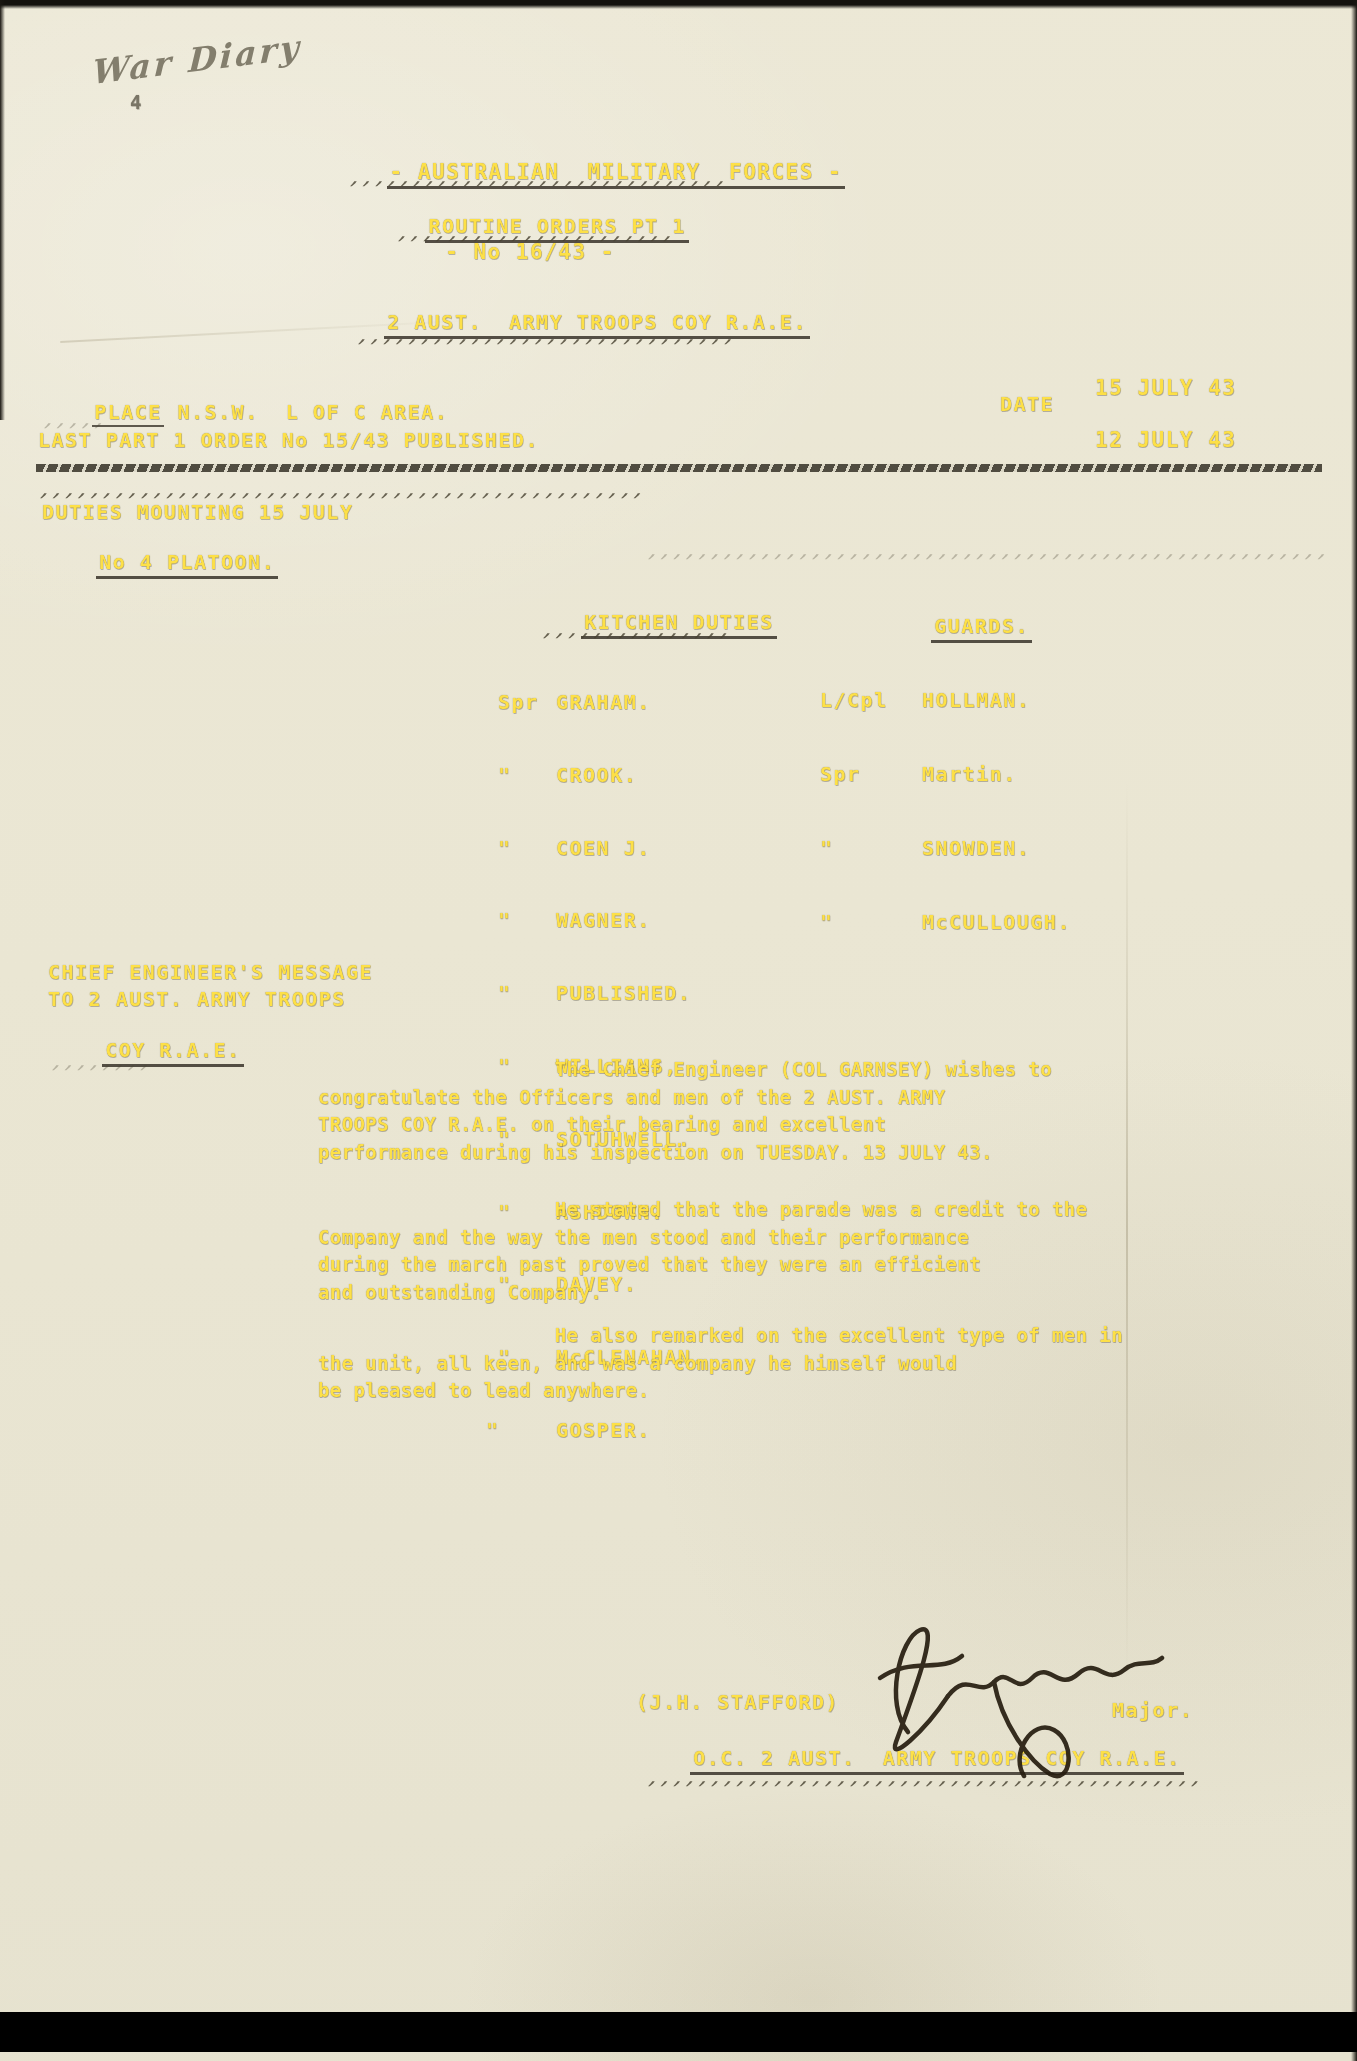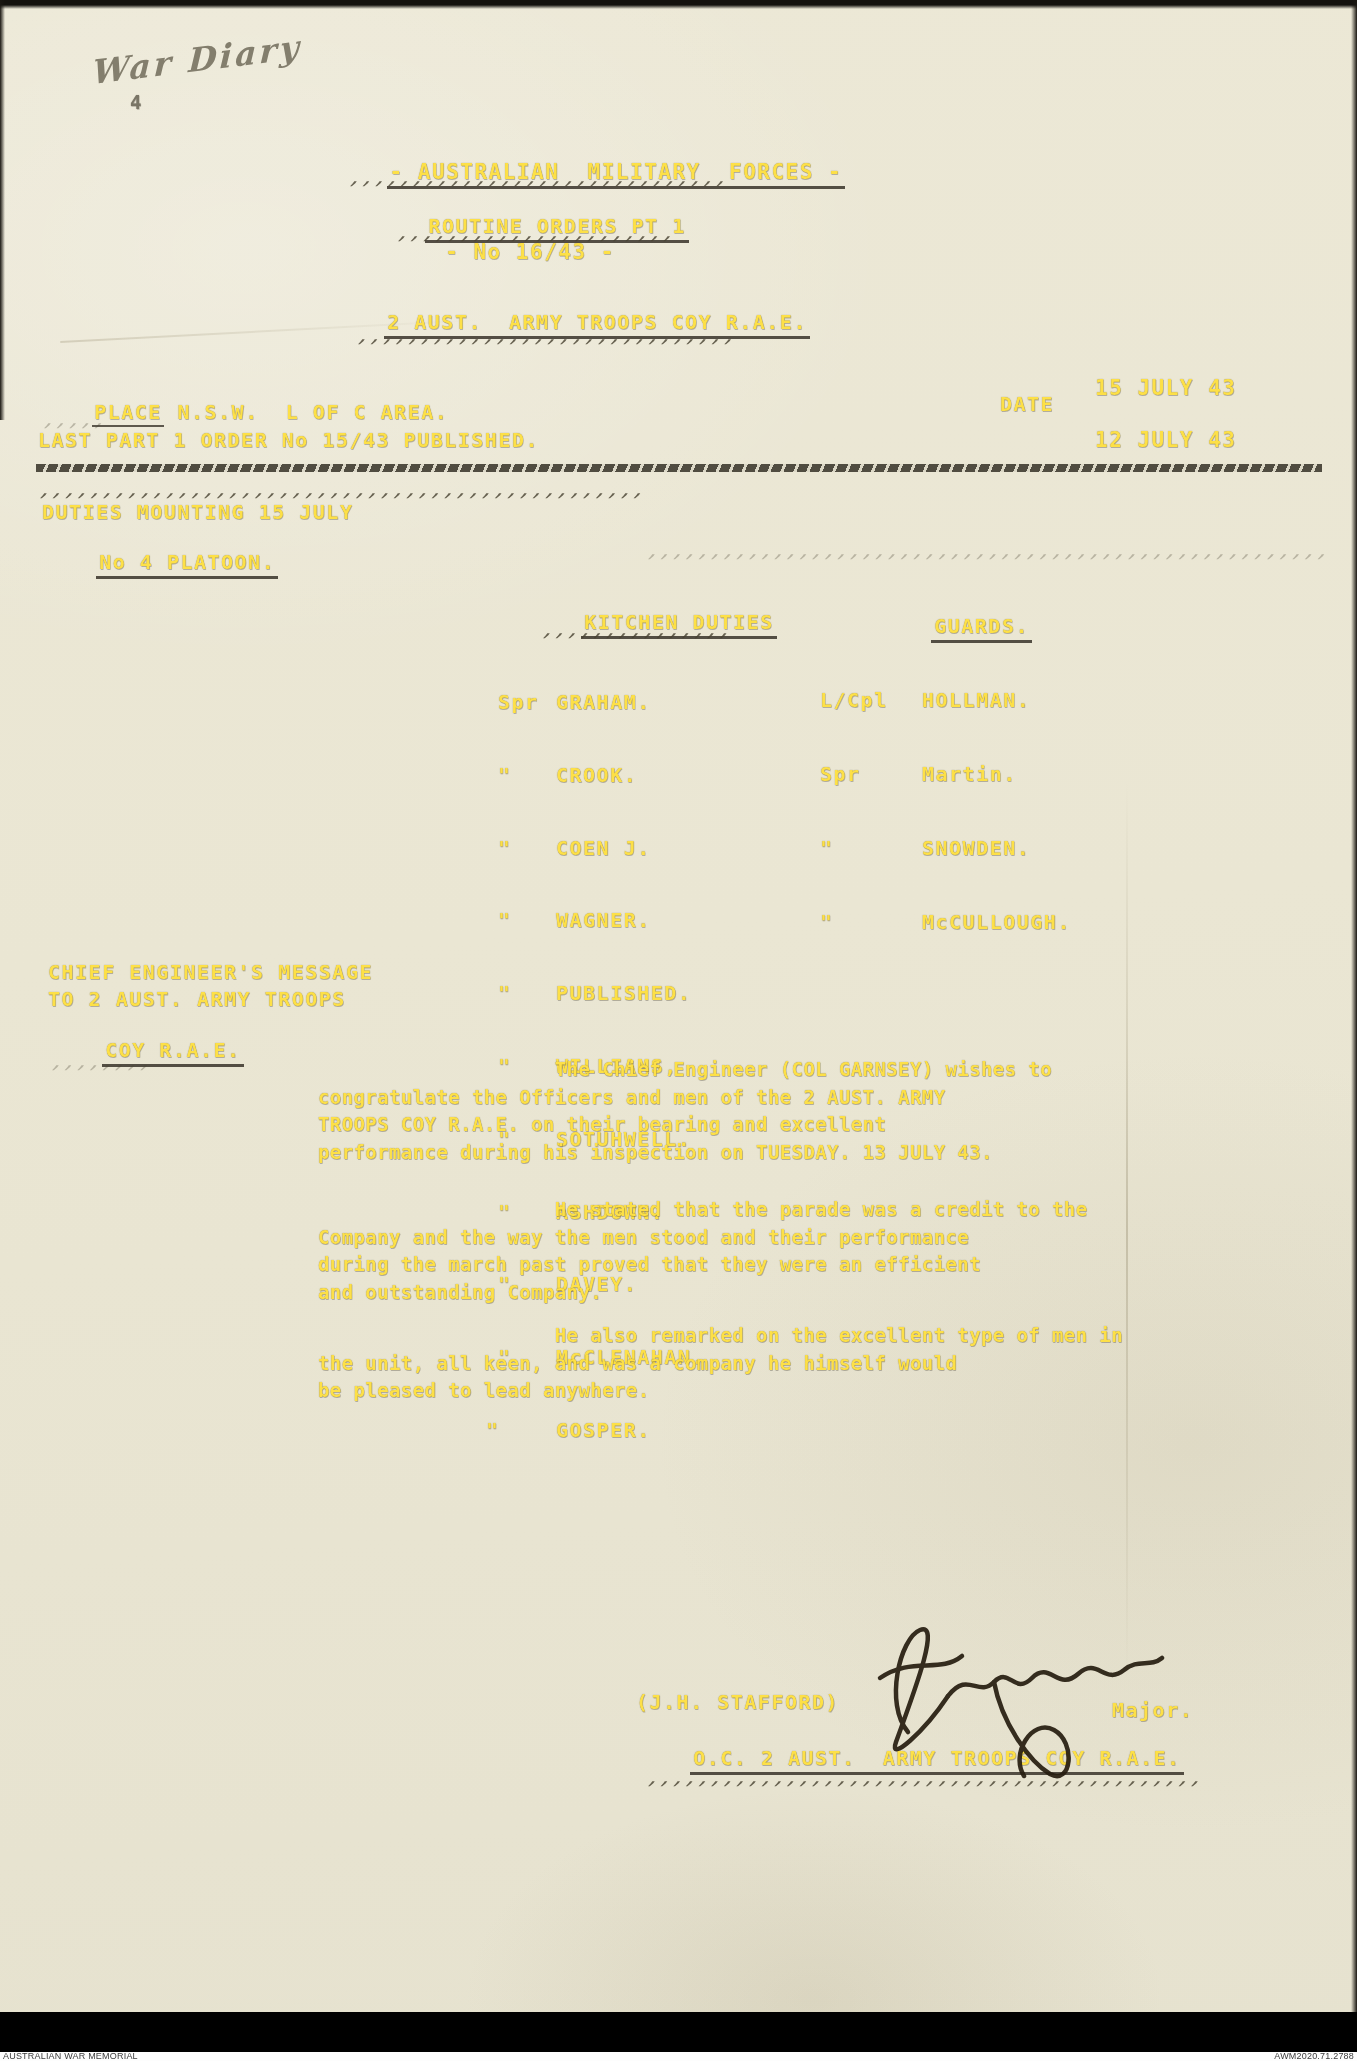--- a/index.html
+++ b/index.html
@@ -149,17 +149,13 @@
   <svg class="sig-svg" width="330" height="190" viewBox="0 0 330 190">
     <g fill="none" stroke="#261d10" stroke-width="4.5" stroke-linecap="round" opacity="0.92">
       <path d="M58,120 C34,92 50,26 70,18 C90,10 68,70 46,130 C38,152 74,120 98,84"></path>
       <path d="M30,66 C62,44 90,62 112,44"></path>
       <path d="M98,84 C118,58 128,86 144,70 C160,54 164,84 182,66 C200,48 208,80 228,62 C248,44 254,74 274,58 C288,46 300,56 312,46"></path>
       <path d="M144,70 C152,112 180,150 200,162 C222,174 226,130 204,118 C182,106 160,142 174,164"></path>
     </g>
   </svg>
 
   <div class="footer-bar"></div>
-  <div class="footer-strip">
-    <span class="fl">AUSTRALIAN WAR MEMORIAL</span>
-    <span class="fr">AWM2020.71.2788</span>
-  </div>
 </div>
 
 </body></html>

